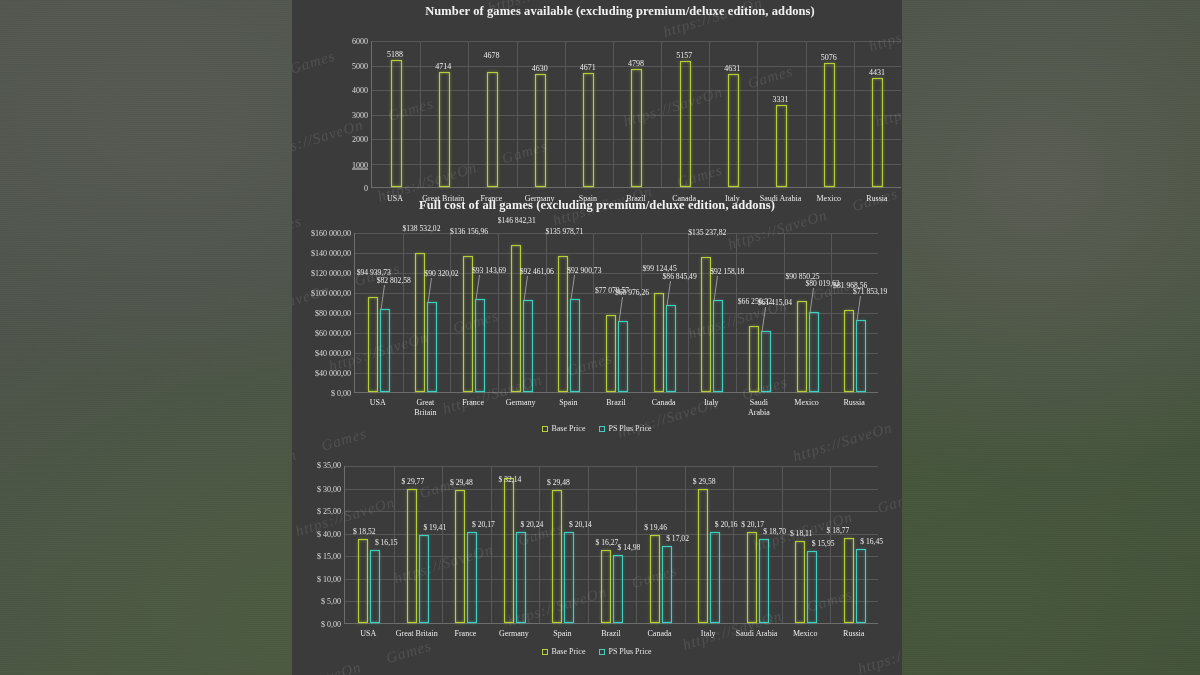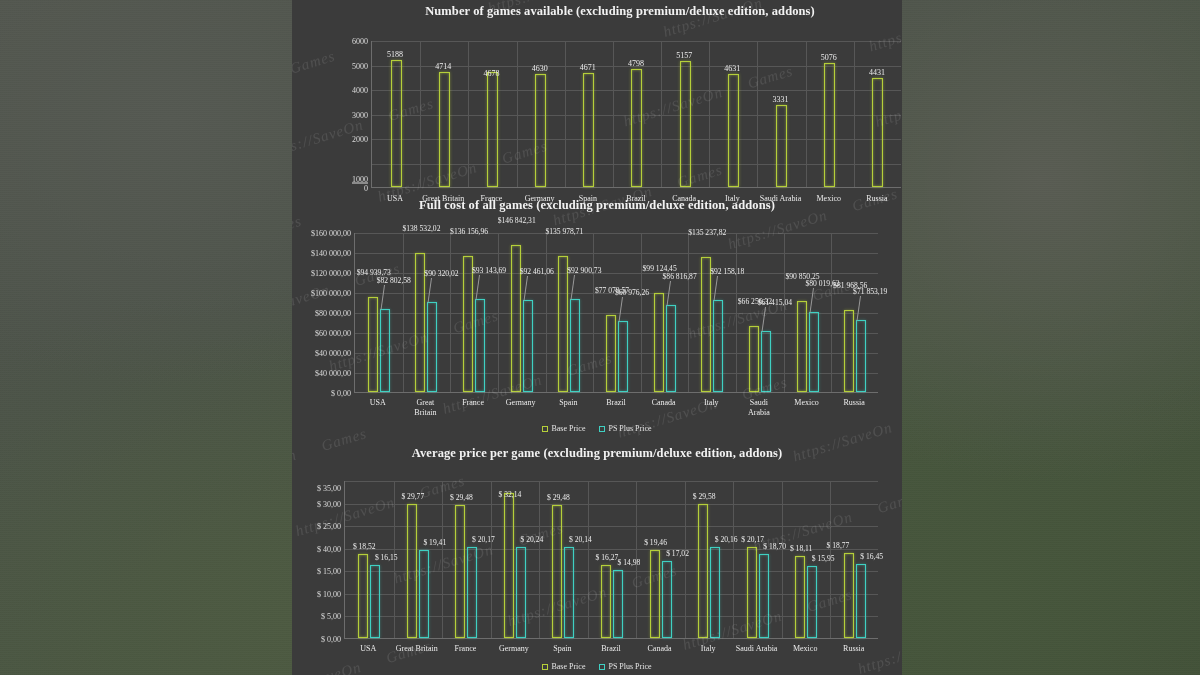--- a/index.html
+++ b/index.html
@@ -146,21 +146,21 @@
 https://SaveOn Games   https://SaveOn Games   https://SaveOn Games   https://SaveOn Games   https://SaveOn Games   https://SaveOn Games   https://SaveOn Games   
    https://SaveOn Games      https://SaveOn Games      https://SaveOn Games      https://SaveOn Games      https://SaveOn Games      https://SaveOn Games      https://SaveOn Games   
       https://SaveOn Games         https://SaveOn Games         https://SaveOn Games         https://SaveOn Games         https://SaveOn Games         https://SaveOn Games         https://SaveOn Games   
 https://SaveOn Games   https://SaveOn Games   https://SaveOn Games   https://SaveOn Games   https://SaveOn Games   https://SaveOn Games   https://SaveOn Games   </div>
 
   <div class="chart" id="chart0" style="top: 4px; margin-left: 23px;">
     <div class="chart-title">Number of games available (excluding premium/deluxe edition, addons)</div>
     <div class="plot-wrap" style="height: 209px;">
         <div class="yaxis" style="width: 56px; height: 169px;">
           <div class="ytick" style="top: 169px;">0</div>
-          <div class="ytick" style="top: 160px; text-decoration: underline;">1000</div>
+          <div class="ytick" style="top: 146px; text-decoration: underline;">1000</div>
           <div class="ytick" style="top: 120px;">2000</div>
           <div class="ytick" style="top: 95.5px;">3000</div>
           <div class="ytick" style="top: 71px;">4000</div>
           <div class="ytick" style="top: 46.5px;">5000</div>
           <div class="ytick" style="top: 22px; font-family: Liberation Serif, serif;">6000</div>
         </div>
         <div class="plot" style="left: 56px; top: 22px; width: 530px; height: 147px;">
           <div class="gridline" style="top: 122.5px;"></div>
           <div class="gridline" style="top: 98px;"></div>
           <div class="gridline" style="top: 73.5px;"></div>
@@ -206,21 +206,21 @@
           </div>
           <div class="group" style="left: 433.636px; width: 48.1818px;">
             <div class="bar base" style="width: 11px; height: 124.362px;"></div>
           </div>
           <div class="group" style="left: 481.818px; width: 48.1818px;">
             <div class="bar base" style="width: 11px; height: 108.559px;"></div>
           </div>
         </div>
         <div class="dlabel c1" style="left: 80.0909px; top: 30.894px;">5188</div>
         <div class="dlabel c1" style="left: 128.273px; top: 42.507px;">4714</div>
-        <div class="dlabel c1" style="left: 176.455px; top: 50px;">4678</div>
+        <div class="dlabel c1" style="left: 176.455px; top: 32px;">4678</div>
         <div class="dlabel c1" style="left: 224.636px; top: 44.565px;">4630</div>
         <div class="dlabel c1" style="left: 272.818px; top: 43.5605px;">4671</div>
         <div class="dlabel c1" style="left: 321px; top: 40.449px;">4798</div>
         <div class="dlabel c1" style="left: 369.182px; top: 31.6535px;">5157</div>
         <div class="dlabel c1" style="left: 417.364px; top: 44.5405px;">4631</div>
         <div class="dlabel c1" style="left: 465.545px; top: 76.3905px;">3331</div>
         <div class="dlabel c1" style="left: 513.727px; top: 33.638px;">5076</div>
         <div class="dlabel c1" style="left: 561.909px; top: 49.4405px;">4431</div>
         <div class="xlabels" style="top: 175px;">
           <div class="xlab" style="left: 80.0909px;">USA</div>
@@ -328,21 +328,21 @@
         <div class="dlabel" style="left: 224.727px; top: 3.15769px;">$146 842,31</div>
         <div class="dlabel" style="left: 244.727px; top: 53.5389px;">$92 461,06</div>
         <div class="leader" style="left: 234.727px; top: 62.5389px; height: 25px; transform: rotate(8deg); transform-origin: center top;"></div>
         <div class="dlabel" style="left: 272.364px; top: 14.0213px;">$135 978,71</div>
         <div class="dlabel" style="left: 292.364px; top: 53.0993px;">$92 900,73</div>
         <div class="leader" style="left: 282.364px; top: 62.0993px; height: 25px; transform: rotate(8deg); transform-origin: center top;"></div>
         <div class="dlabel" style="left: 320px; top: 72.9204px;">$77 079,57</div>
         <div class="dlabel" style="left: 340px; top: 75.0237px;">$60 976,26</div>
         <div class="leader" style="left: 330px; top: 84.0237px; height: 25px; transform: rotate(8deg); transform-origin: center top;"></div>
         <div class="dlabel" style="left: 367.636px; top: 50.8755px;">$99 124,45</div>
-        <div class="dlabel" style="left: 387.636px; top: 59.2619px;">$86 816,87</div>
+        <div class="dlabel" style="left: 387.636px; top: 59.2619px;">$86 845,49</div>
         <div class="leader" style="left: 377.636px; top: 68.2619px; height: 25px; transform: rotate(8deg); transform-origin: center top;"></div>
         <div class="dlabel" style="left: 415.273px; top: 14.7622px;">$135 237,82</div>
         <div class="dlabel" style="left: 435.273px; top: 53.8418px;">$92 158,18</div>
         <div class="leader" style="left: 425.273px; top: 62.8418px; height: 25px; transform: rotate(8deg); transform-origin: center top;"></div>
         <div class="dlabel" style="left: 462.909px; top: 83.7437px;">$66 256,32</div>
         <div class="dlabel" style="left: 482.909px; top: 84.585px;">$61 415,04</div>
         <div class="leader" style="left: 472.909px; top: 93.585px; height: 25px; transform: rotate(8deg); transform-origin: center top;"></div>
         <div class="dlabel" style="left: 510.545px; top: 59.1497px;">$90 850,25</div>
         <div class="dlabel" style="left: 530.545px; top: 65.9804px;">$80 019,62</div>
         <div class="leader" style="left: 520.545px; top: 74.9804px; height: 25px; transform: rotate(8deg); transform-origin: center top;"></div>
@@ -365,31 +365,30 @@
           <div class="xlab" style="left: 562.182px;">Russia</div>
         </div>
         <div class="legend" style="top: 211px;">
           <span class="item"><span class="sw base"></span><span>Base Price</span></span>
           <span class="item"><span class="sw plus"></span><span>PS Plus Price</span></span>
         </div>
       </div>
   </div>
 
   <div class="chart" id="chart2" style="top: 446px;">
-    <div class="chart-title">Average price per game (excluding premium/deluxe edition, addons)</div>
     <div class="plot-wrap" style="height: 218px;">
         <div class="yaxis" style="width: 52px; height: 178px;">
           <div class="ytick" style="top: 178px;">$ 0,00</div>
           <div class="ytick" style="top: 155.429px;">$ 5,00</div>
           <div class="ytick" style="top: 132.857px;">$ 10,00</div>
           <div class="ytick" style="top: 110.286px;">$ 15,00</div>
           <div class="ytick" style="top: 87.7143px;">$ 40,00</div>
           <div class="ytick" style="top: 65.1429px;">$ 25,00</div>
           <div class="ytick" style="top: 42.5714px;">$ 30,00</div>
-          <div class="ytick" style="top: 27px;">$ 35,00</div>
+          <div class="ytick" style="top: 19px;">$ 35,00</div>
         </div>
         <div class="plot" style="left: 52px; top: 20px; width: 534px; height: 158px;">
           <div class="gridline" style="top: 135.429px;"></div>
           <div class="gridline" style="top: 112.857px;"></div>
           <div class="gridline" style="top: 90.2857px;"></div>
           <div class="gridline" style="top: 67.7143px;"></div>
           <div class="gridline" style="top: 45.1429px;"></div>
           <div class="gridline" style="top: 22.5714px;"></div>
           <div class="gridline" style="top: 0px;"></div>
           <div class="vline" style="left: 48.5455px;"></div>

